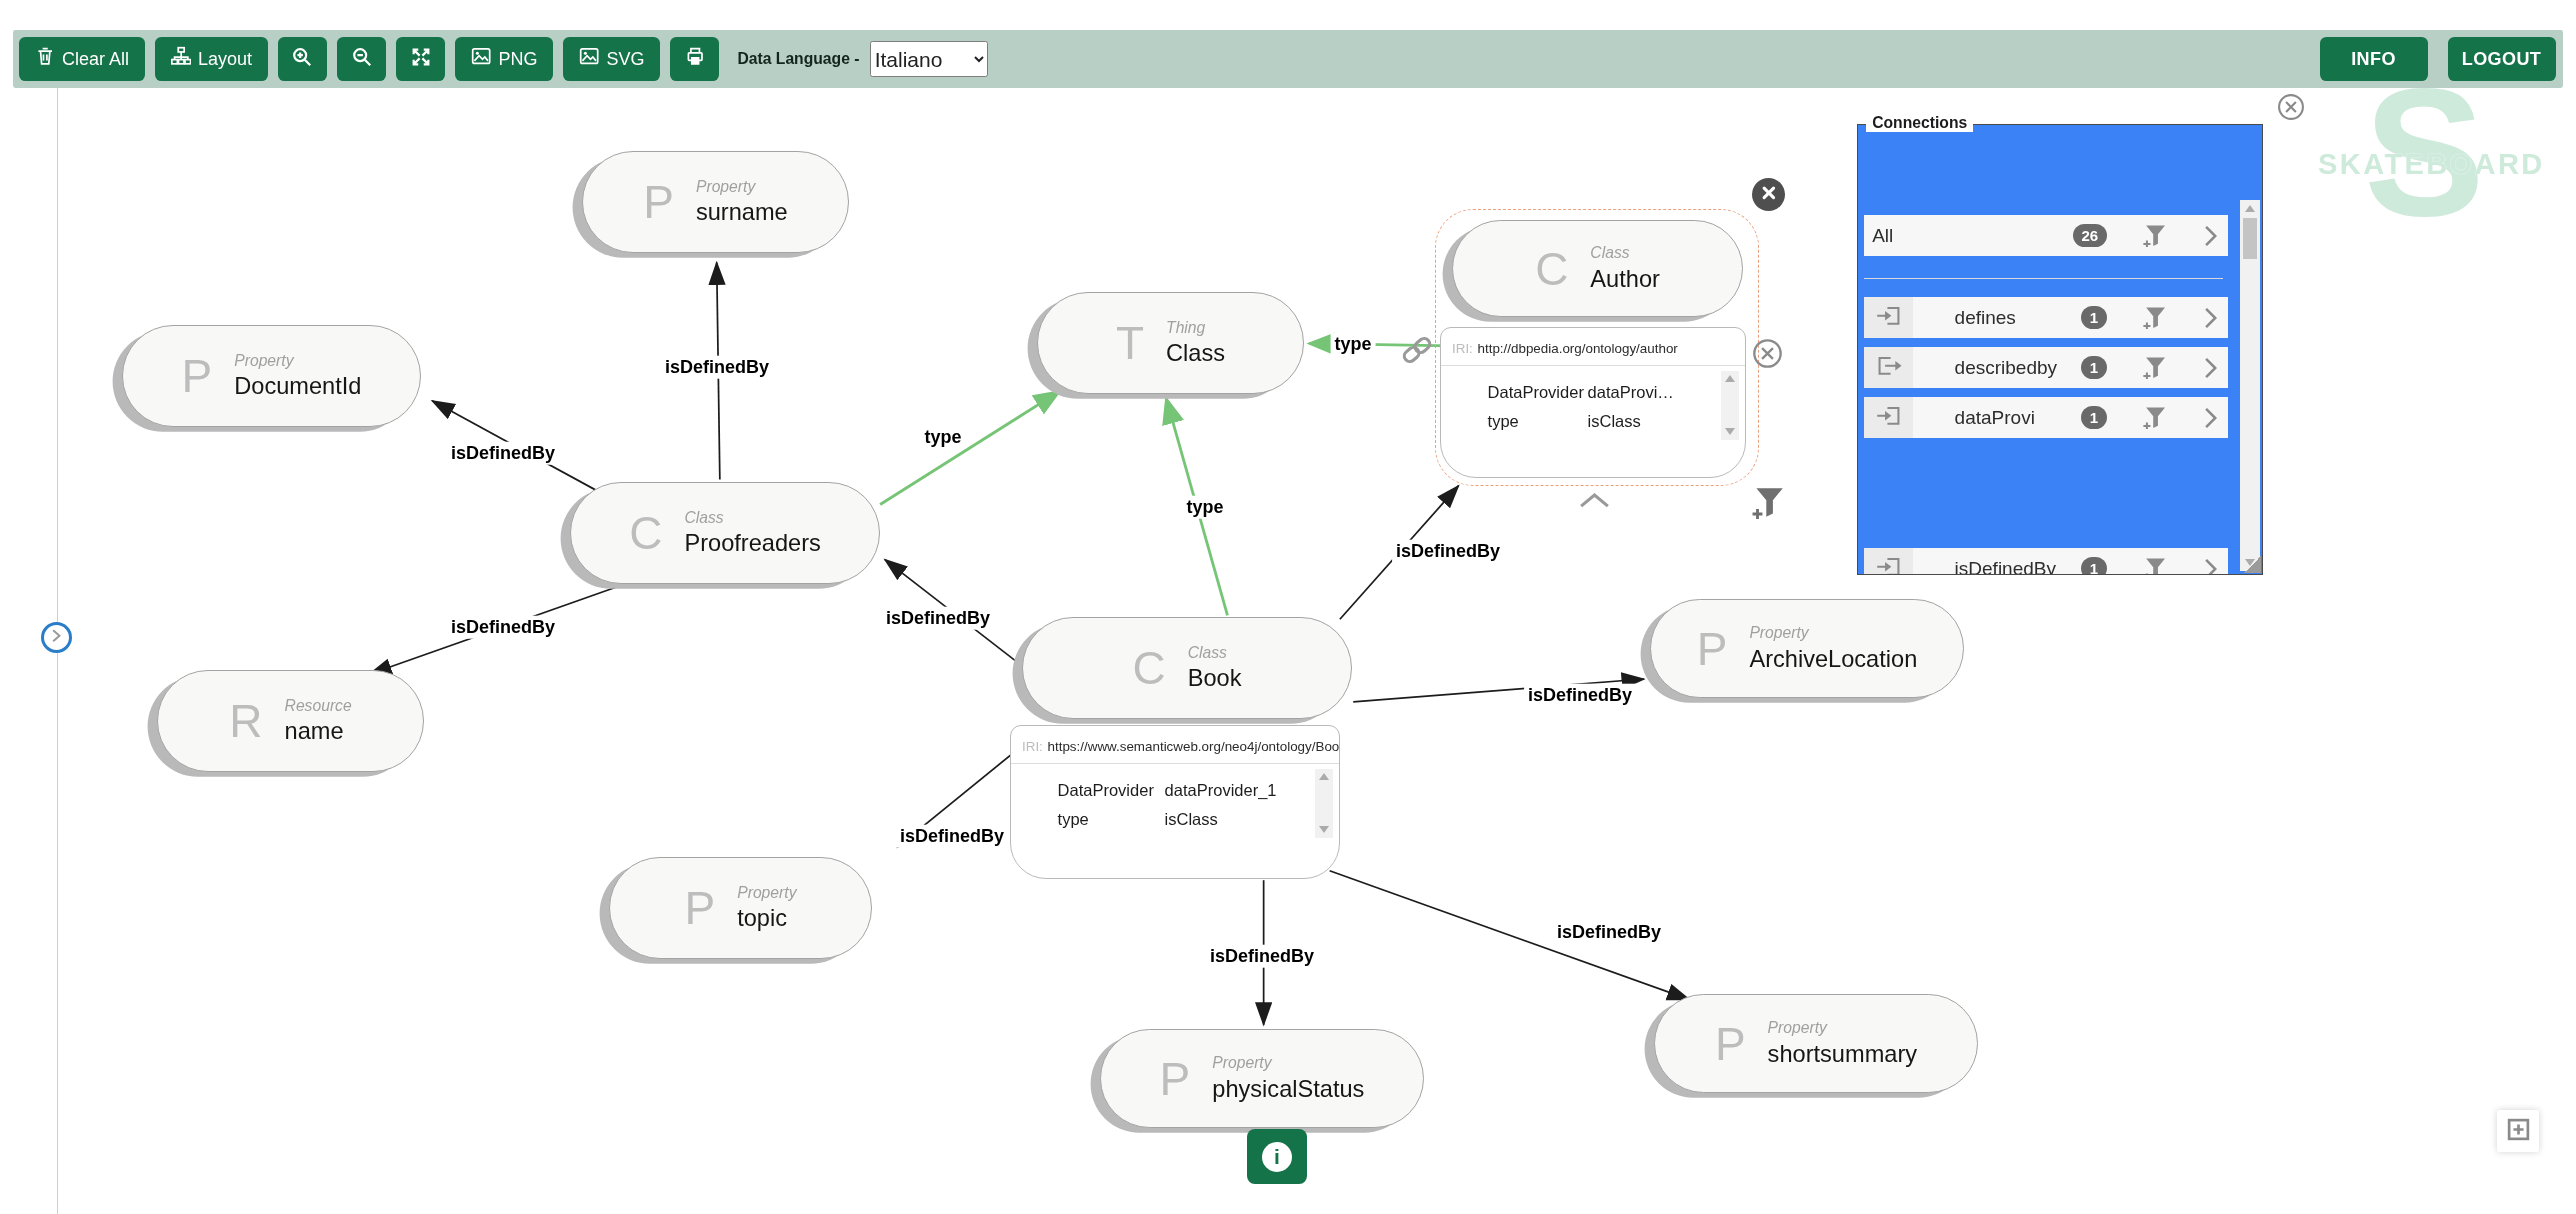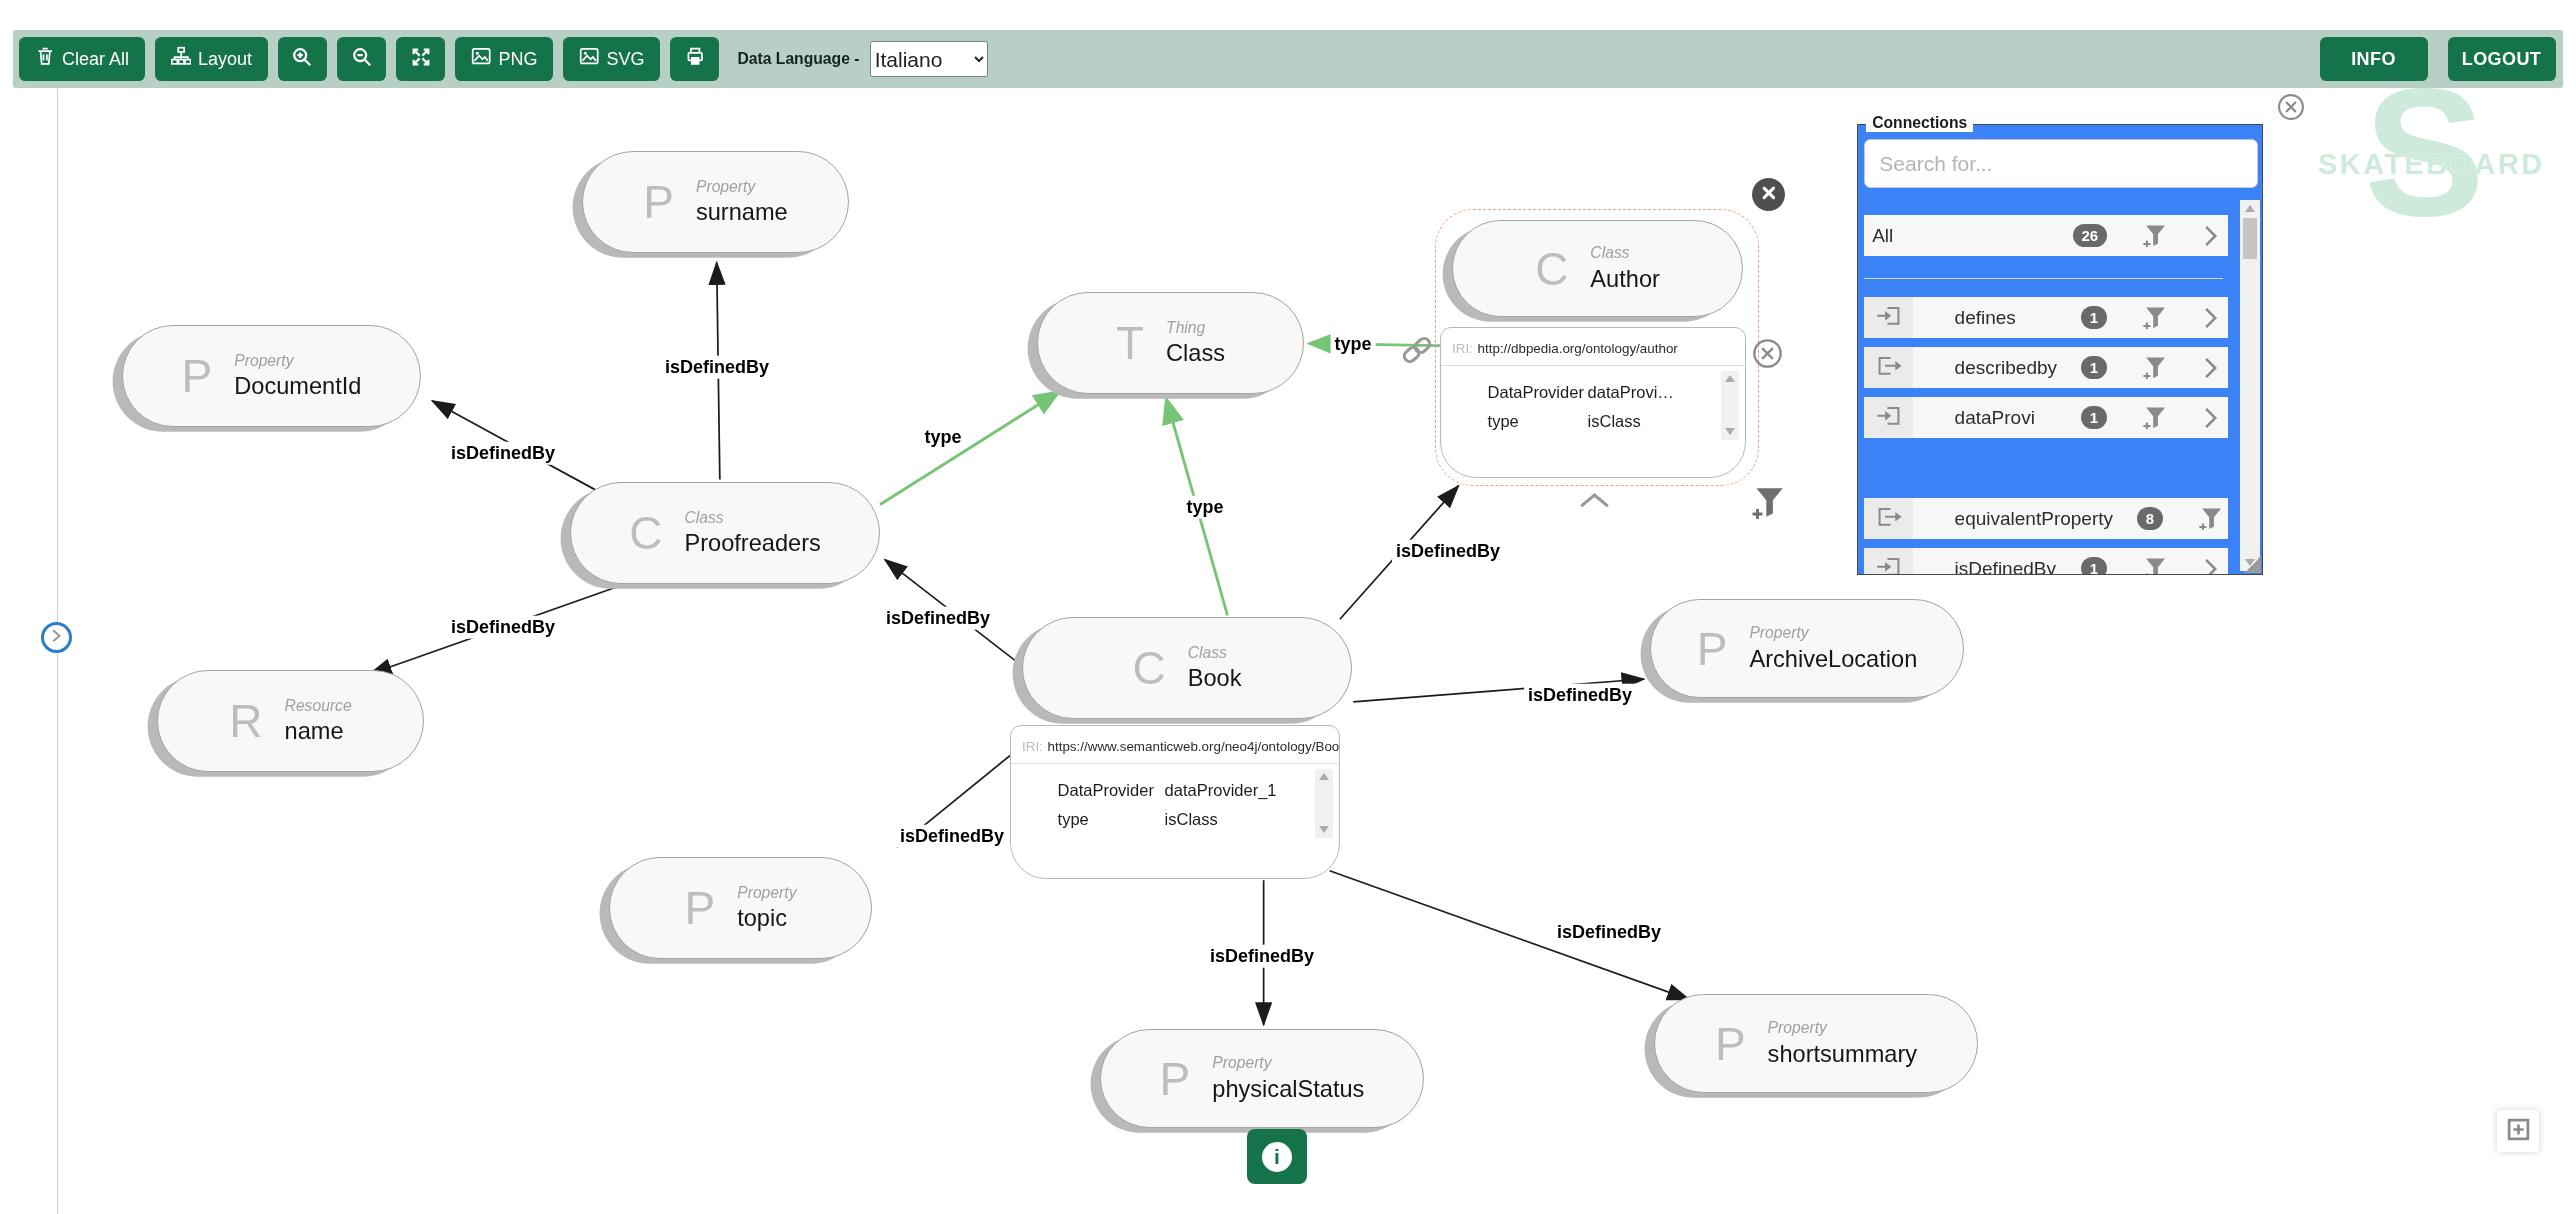--- a/index.html
+++ b/index.html
@@ -391,21 +391,20 @@
 
   <div class="panel-close float">
     <span><svg width="28" height="28" viewBox="0 0 40 40" fill="none" stroke="#8a8a8a" stroke-width="3">
           <circle cx="20" cy="20" r="17"></circle>
           <path d="M13 13l14 14M27 13L13 27"></path>
         </svg></span>
   </div>
 
   <div class="cpanel">
     <div class="cpanel-title">Connections</div>
-    <input class="cpanel-search" placeholder="Search for..." style="">
     <div class="clist">
 
       <div class="crow allrow" style="top:18px">
         <span class="clabel">All</span>
         <span class="badge">26</span>
         <span class="fico">
             <svg width="23.6" height="23.6" viewBox="0 0 30 30">
               <polygon points="4,2 28,2 19,13 19,25 13,28 13,13" fill="#8a8a8a"></polygon>
               <path d="M5 21v9M.5 25.5h9" stroke="#8a8a8a" stroke-width="2.6"></path>
             </svg>
@@ -478,41 +477,20 @@
             </svg>
           </span>
         <span class="chev">
             <svg width="13.4" height="22" viewBox="0 0 14 24" fill="none" stroke="#8a8a8a" stroke-width="2.8">
               <path d="M2 2l10 10L2 22"></path>
             </svg>
           </span>
       </div>
 
 
-      <div class="crow" style="top:301px">
-        <span class="iconcell">
-            <span><svg width="28" height="23.6" viewBox="0 0 34 30" fill="none" stroke="#8a8a8a" stroke-width="2.6">
-                <path d="M19 5H5v20h14M12 15h18"></path>
-                <path d="M25 9l8 6-8 6z" fill="#8a8a8a" stroke="none"></path>
-              </svg></span>
-          </span>
-        <span class="clabel">equivalentProperty</span>
-        <span class="badge">8</span>
-        <span class="fico">
-            <svg width="23.6" height="23.6" viewBox="0 0 30 30">
-              <polygon points="4,2 28,2 19,13 19,25 13,28 13,13" fill="#8a8a8a"></polygon>
-              <path d="M5 21v9M.5 25.5h9" stroke="#8a8a8a" stroke-width="2.6"></path>
-            </svg>
-          </span>
-        <span class="chev">
-            <svg width="13.4" height="22" viewBox="0 0 14 24" fill="none" stroke="#8a8a8a" stroke-width="2.8">
-              <path d="M2 2l10 10L2 22"></path>
-            </svg>
-          </span>
-      </div>
 
       <div class="crow" style="top:351px">
         <span class="iconcell">
             <span><svg width="28" height="23.6" viewBox="0 0 34 30" fill="none" stroke="#8a8a8a" stroke-width="2.6">
                 <path d="M15 5h14v20H15M2 15h15"></path>
                 <path d="M12 9l8 6-8 6z" fill="#8a8a8a" stroke="none"></path>
               </svg></span>
           </span>
         <span class="clabel">isDefinedBy</span>
         <span class="badge">1</span>

